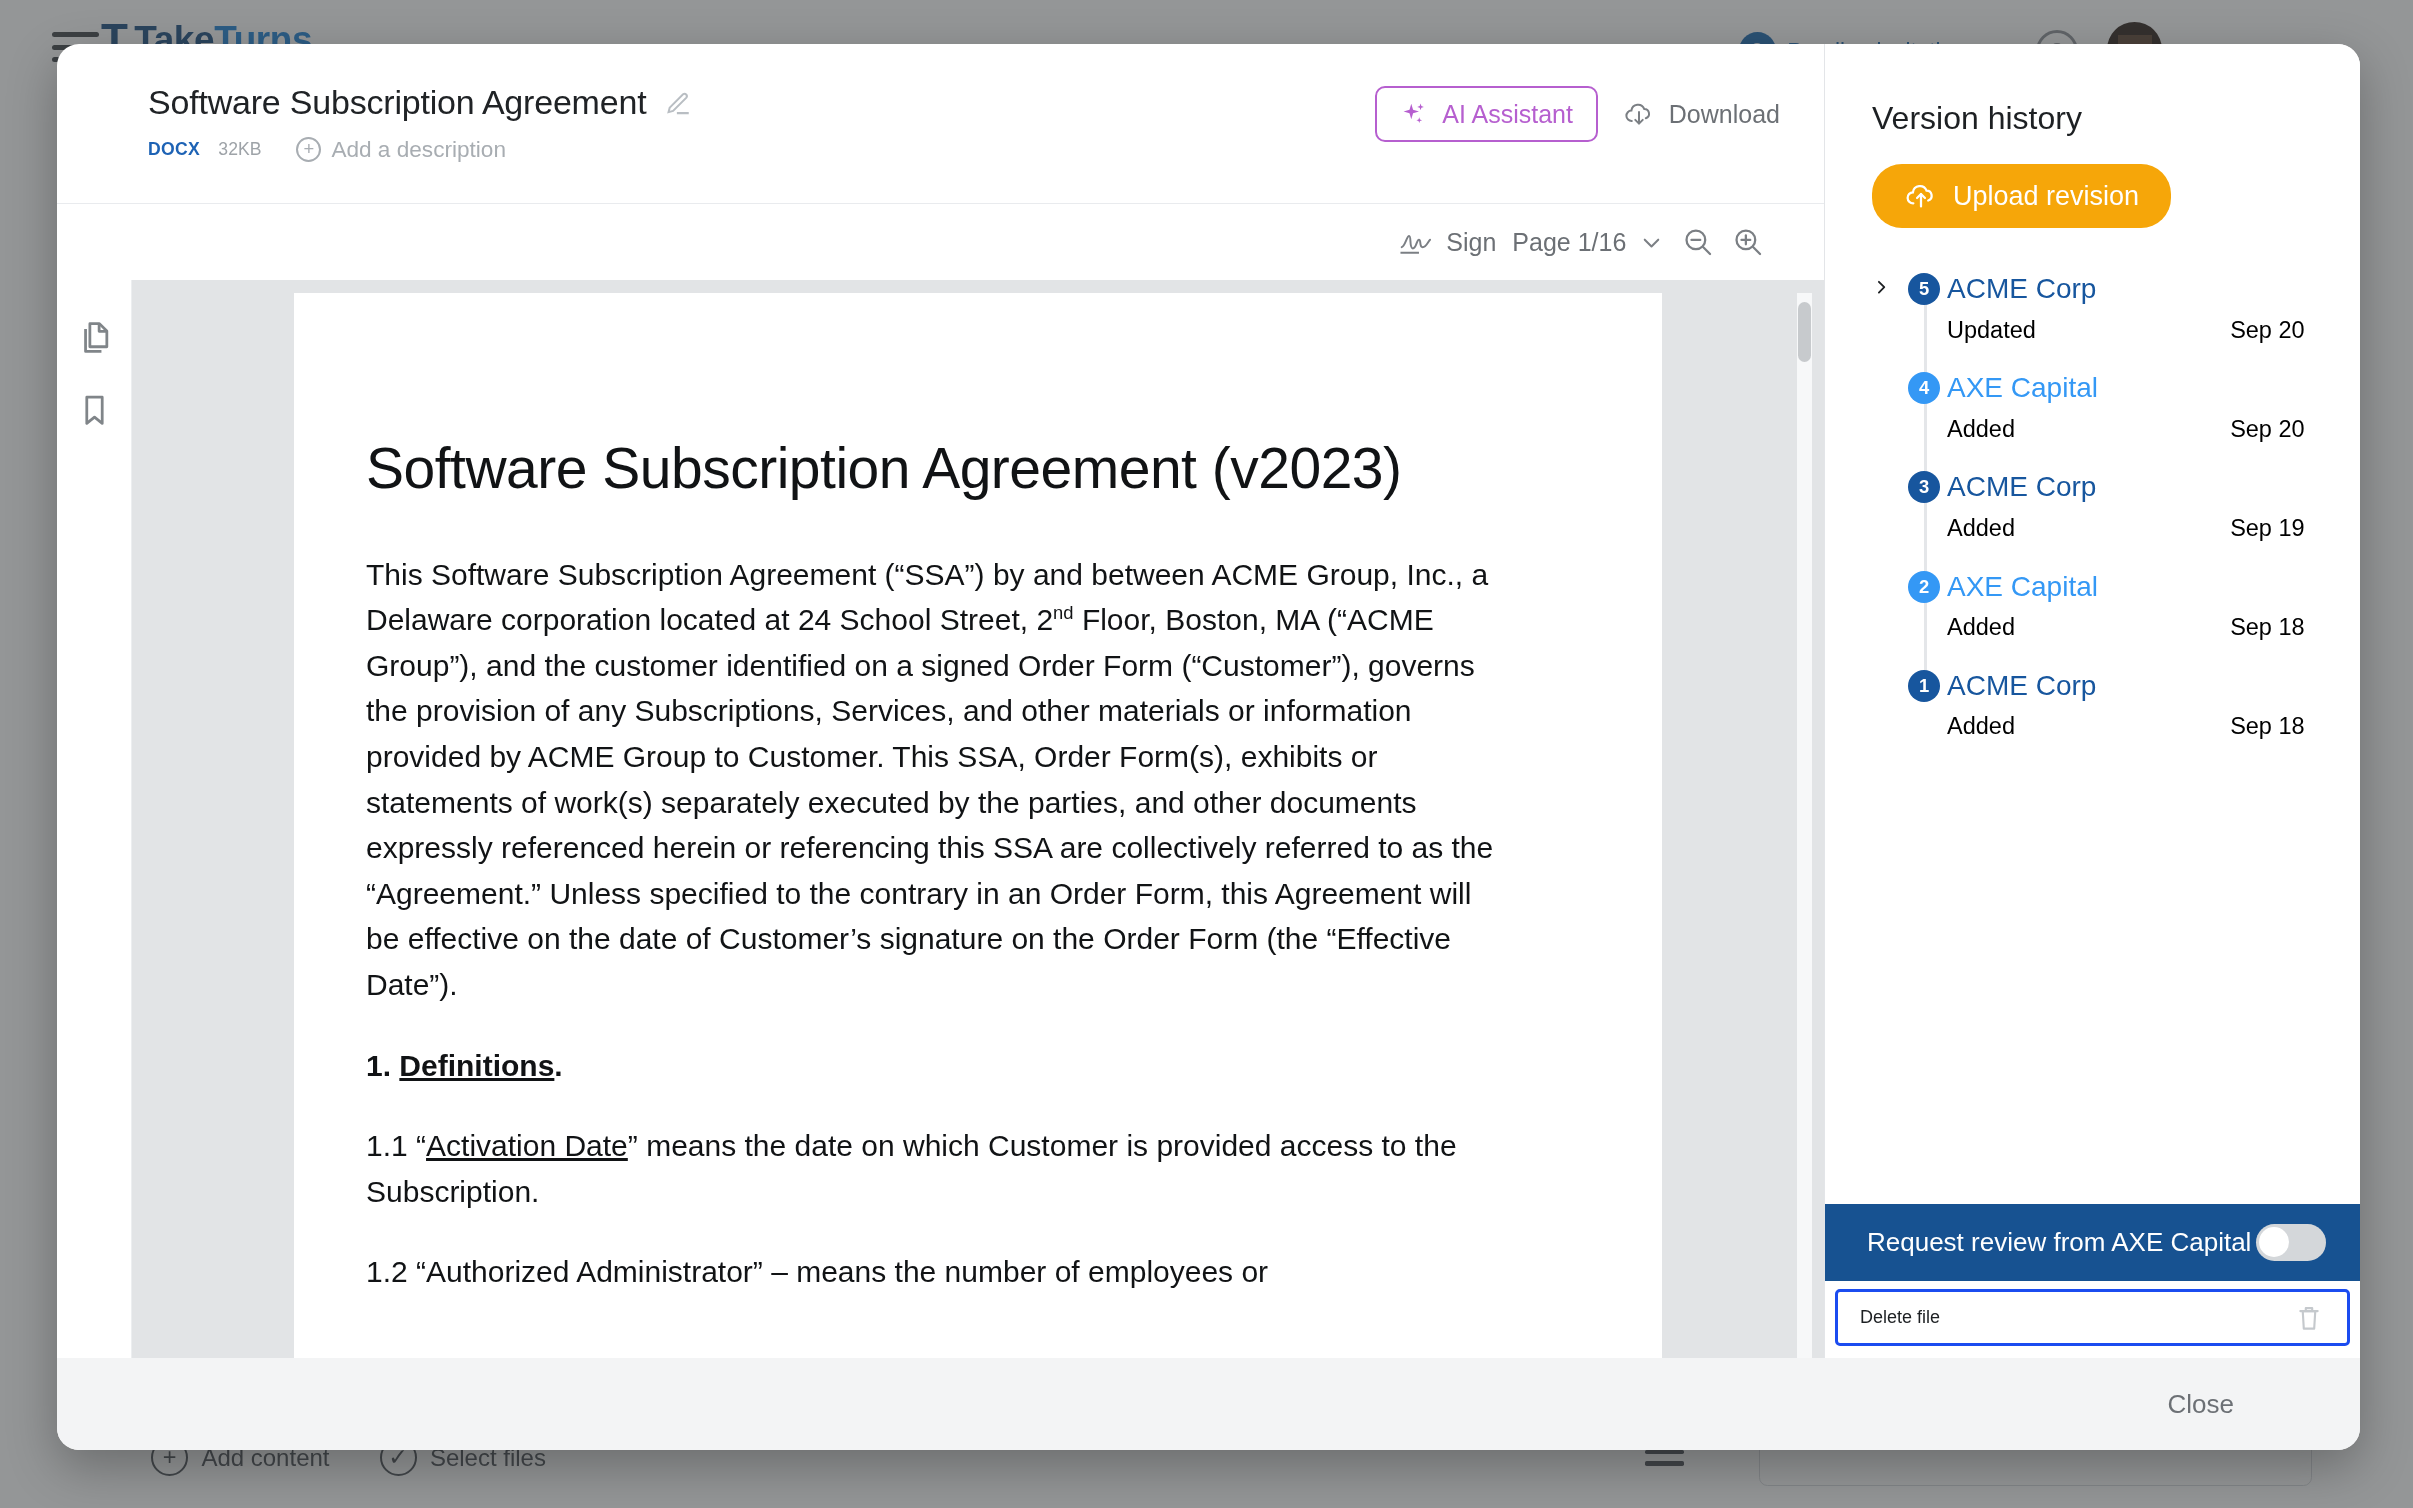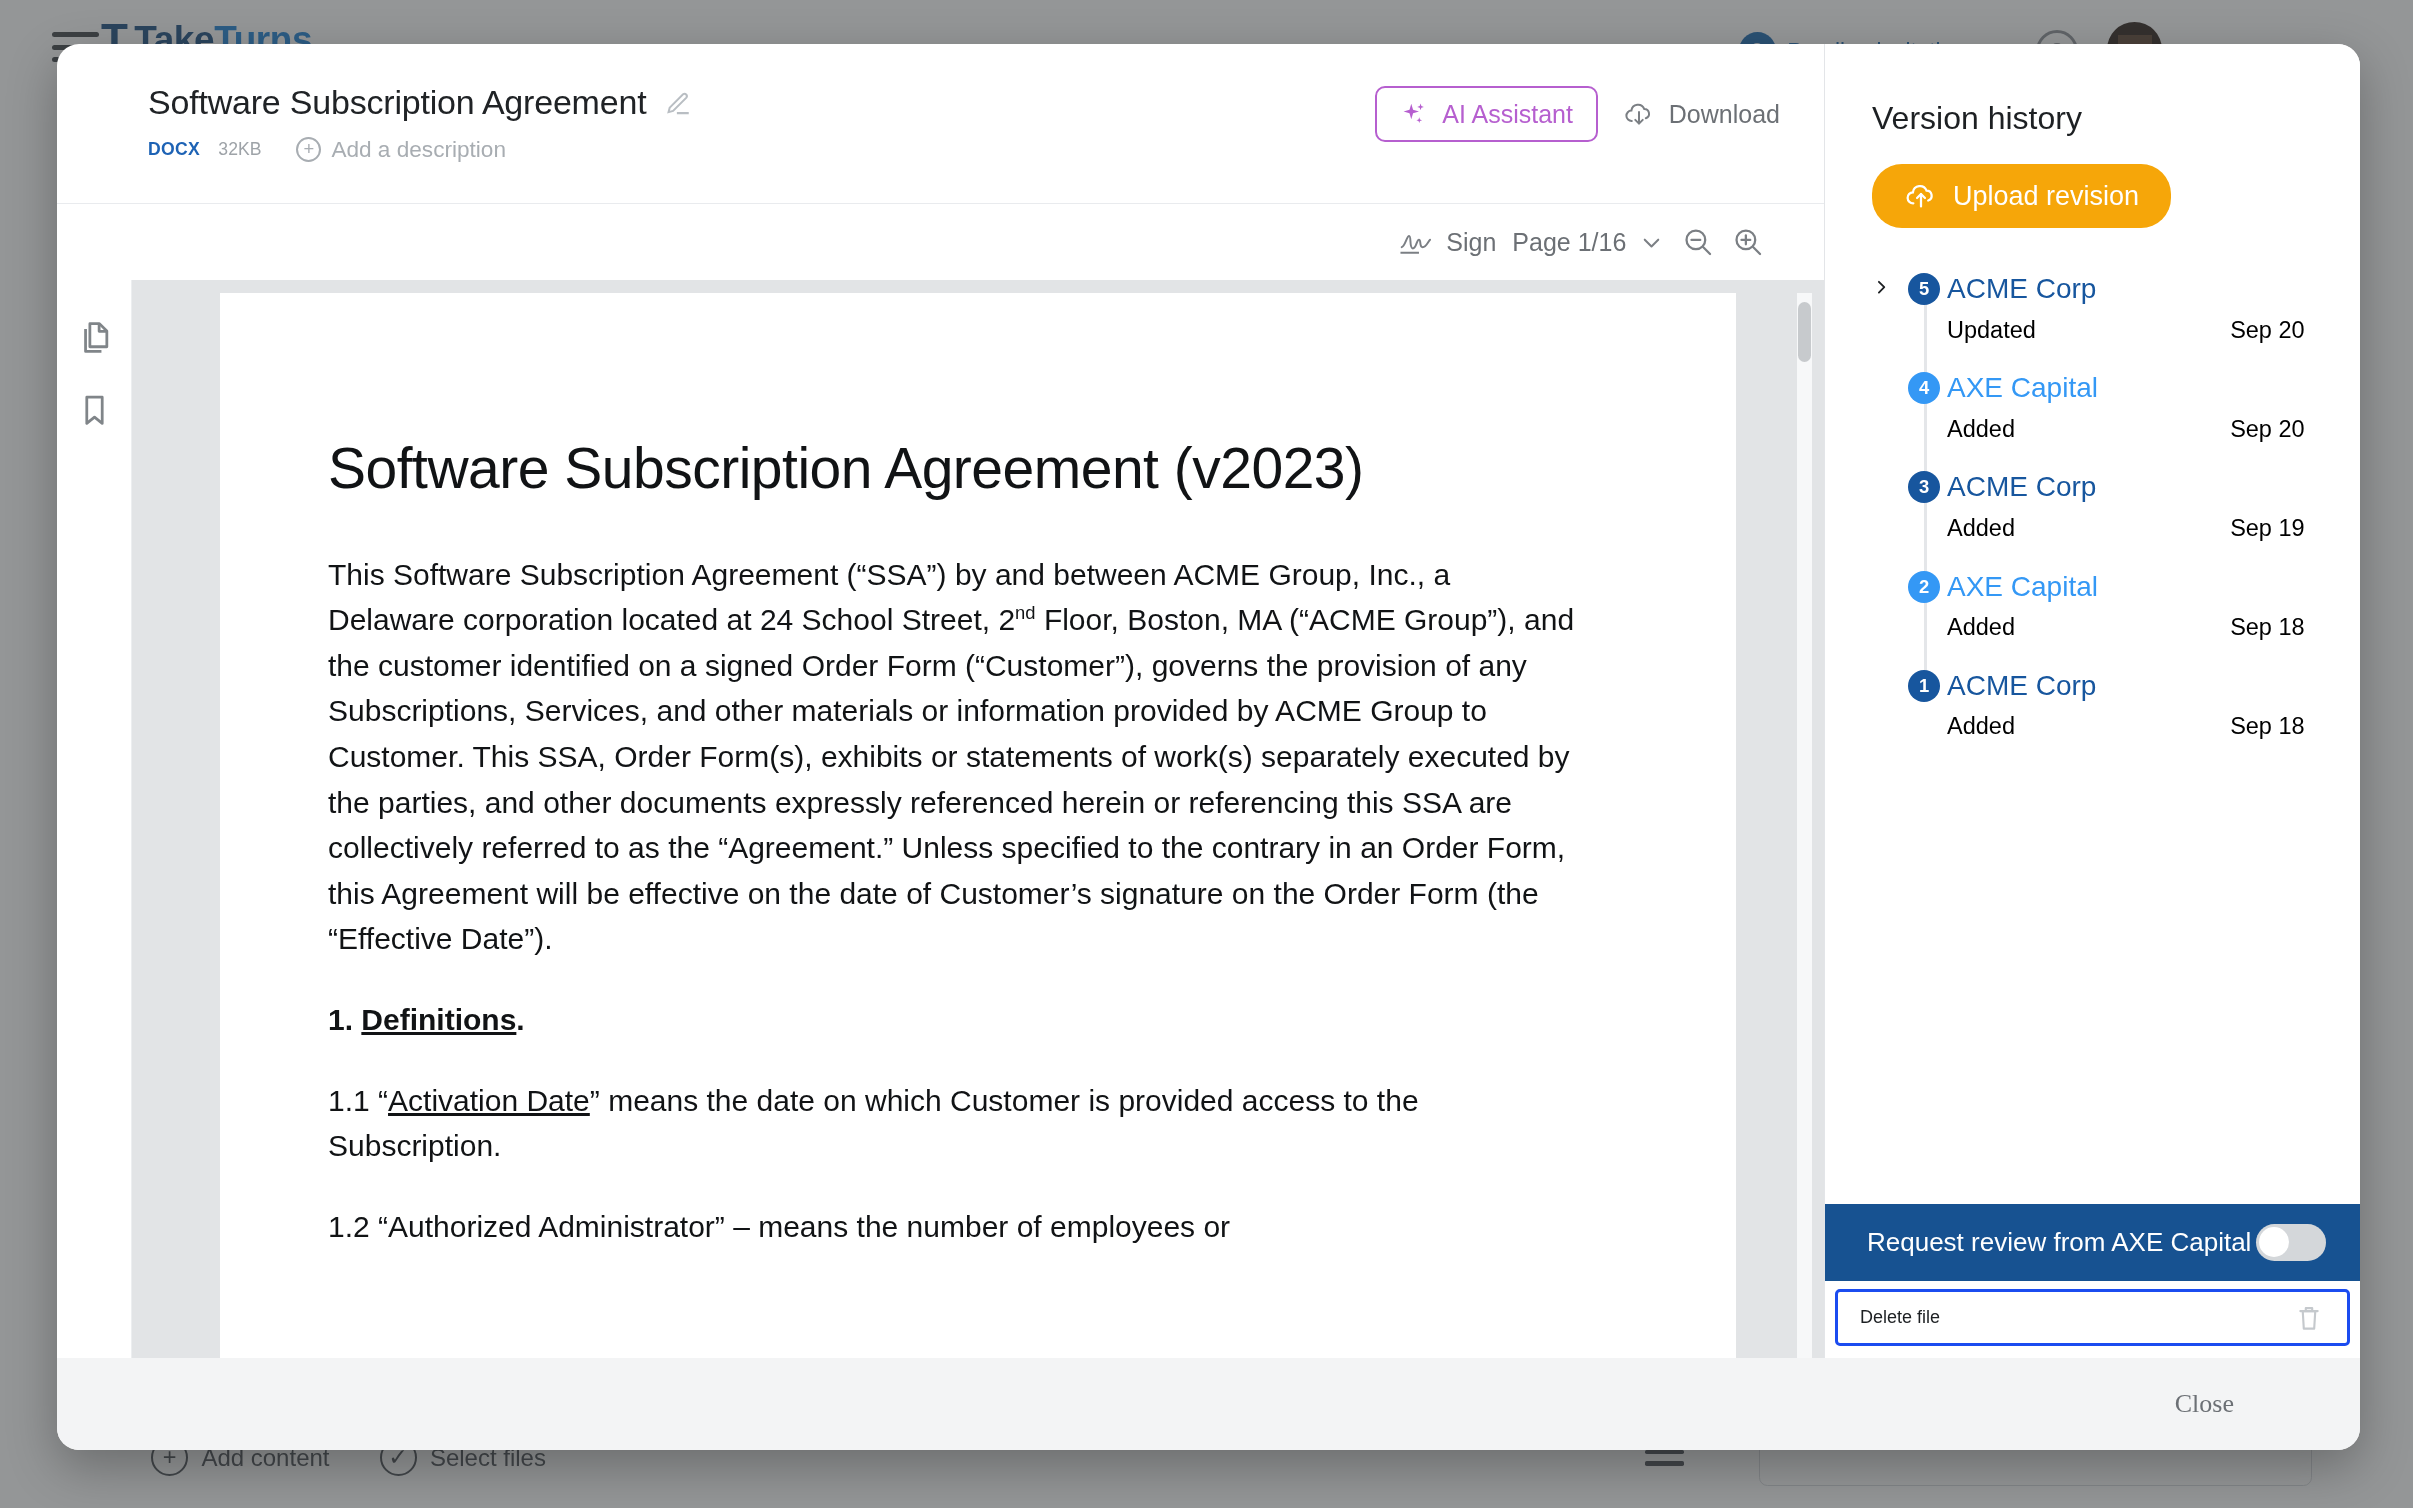--- a/index.html
+++ b/index.html
@@ -187,22 +187,22 @@
     display: flex; flex-direction: column; align-items: center; gap: 35px;
     border-right: 0.8px solid #eceef0;
   }
   .doc-sidebar .sb-icon { cursor: pointer; }
   .doc-scrollarea {
     flex: 1; position: relative; overflow: hidden;
     display: flex; justify-content: center;
     padding-top: 13.4px;
   }
   .page {
-    width: 1516px; background: #ffffff;
-    padding: 142px 158px 0 108px;
+    width: 1368px; background: #ffffff;
+    padding: 142px 158px 0 72px;
     font-family: "Liberation Sans", sans-serif;
   }
   .page h1 {
     font-size: 57px; font-weight: 400; line-height: 1.18;
     color: #111315; margin-bottom: 49px; letter-spacing: -0.5px;
   }
   .page p {
     font-size: 30px; line-height: 1.52; color: #111315;
     margin-bottom: 35px;
   }
@@ -288,21 +288,21 @@
   }
   .delete-btn .lbl { font-size: 18px; color: #1d2023; }
 
   .modal-footer {
     height: 92px; background: #f3f4f5;
     display: flex; align-items: center; justify-content: flex-end;
     padding-right: 126px;
   }
   .close-btn {
     background: none; border: none; cursor: pointer;
-    color: #6c7075; font-size: 26px; font-family: Liberation Serif, serif;
+    color: #6c7075; font-size: 26px; font-family: Liberation Sans, sans-serif;
   }
 </style>
 </head>
 <body>
 
 <div id="app-background">
   <div class="bg-topbar">
     <div class="hamburger">
       <span></span>
         <span></span>

